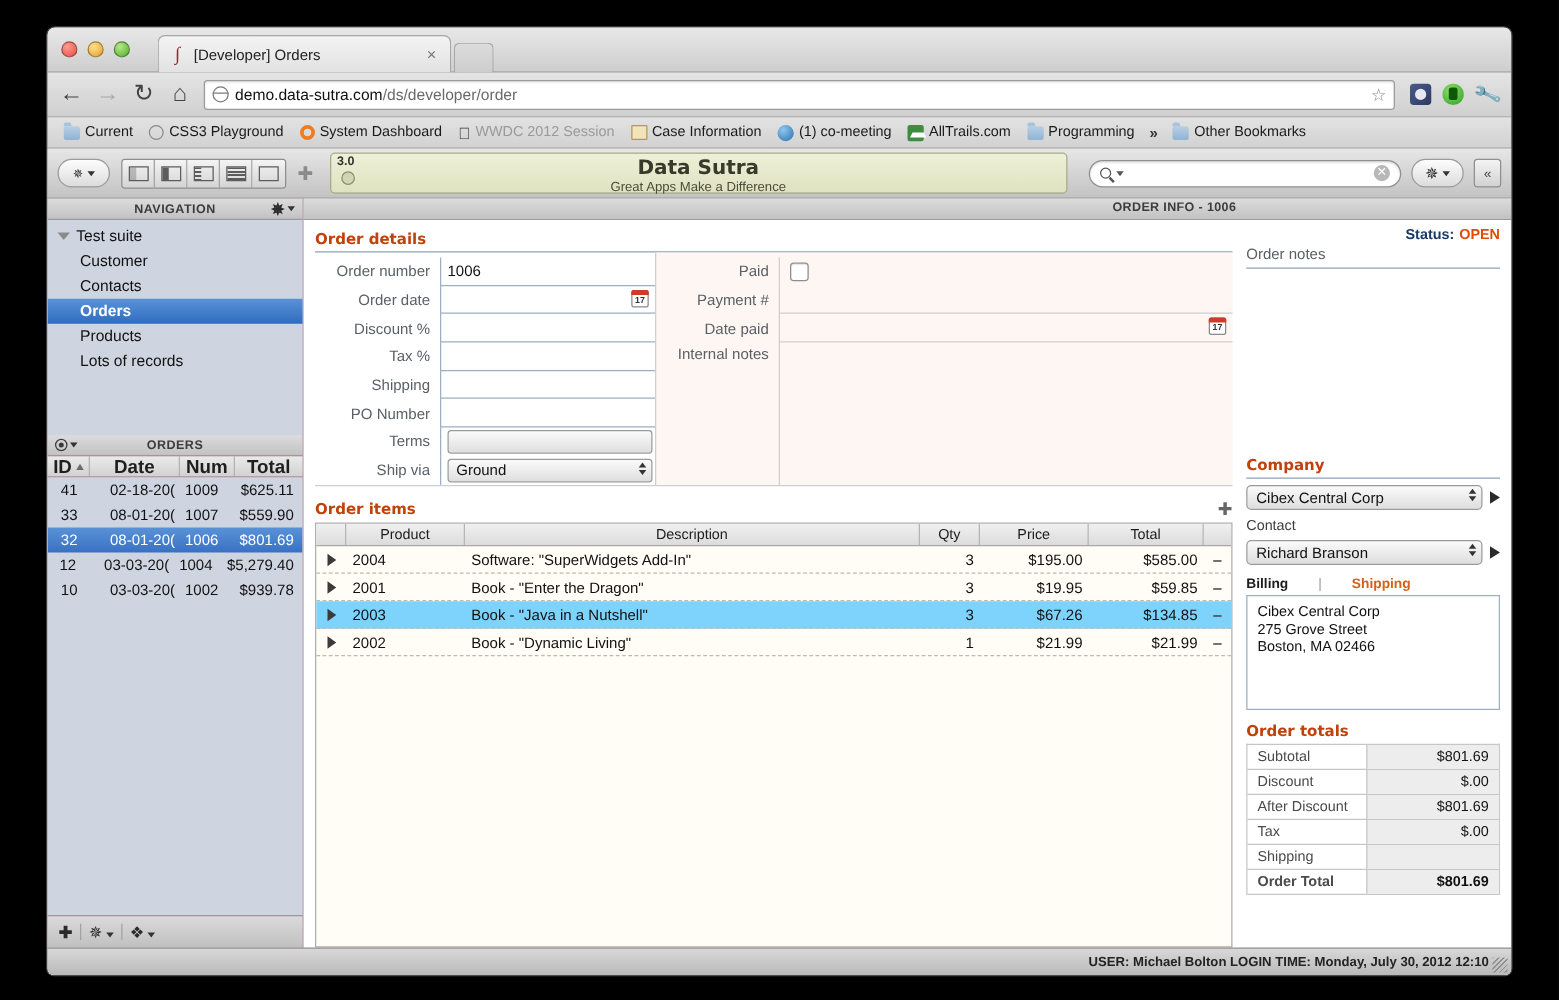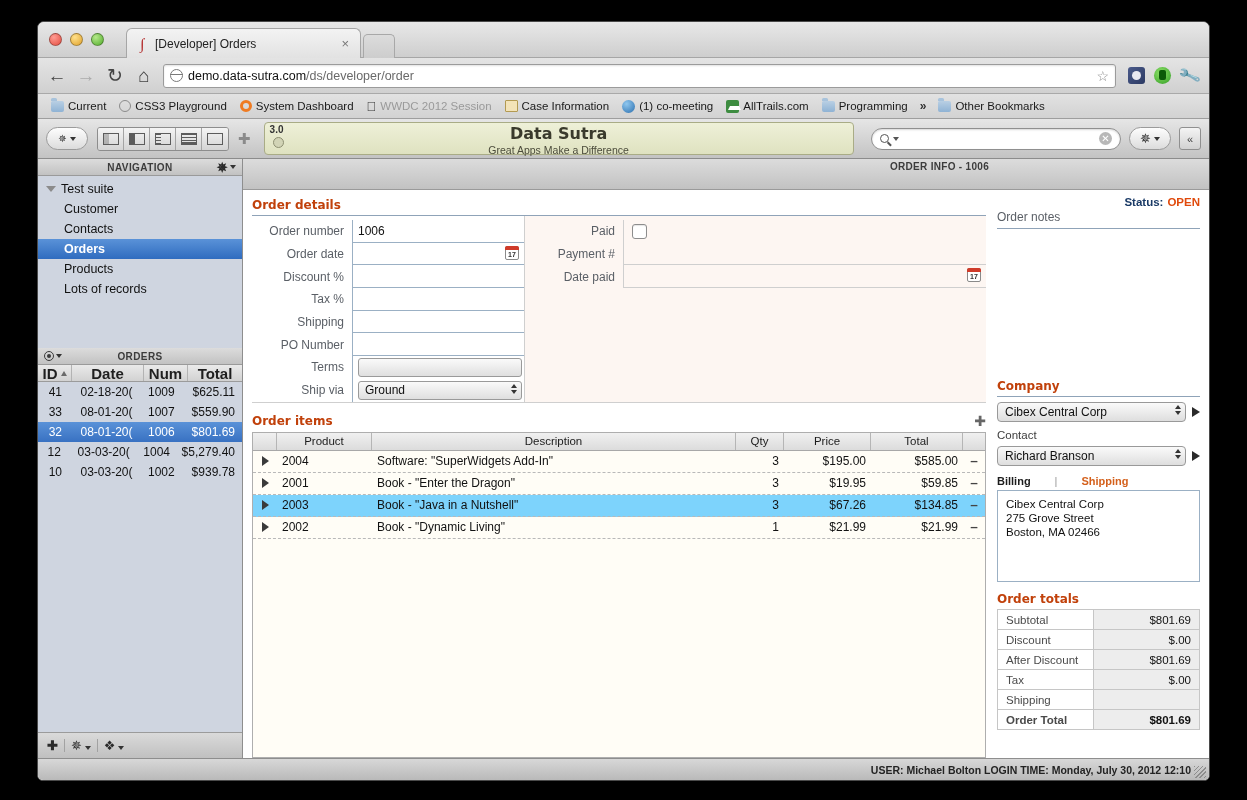--- a/index.html
+++ b/index.html
@@ -192,35 +192,35 @@
     border-bottom:1px solid #9b9b9b; font-size:15px; font-weight:bold; color:#1f1f1f; }
   .lh { display:flex;align-items:center;justify-content:center; border-right:1px solid #b3b3b3; position:relative;}
   .lh:last-child{border-right:none;}
   .sort-arrow { width:0;height:0;border-left:3.5px solid transparent;border-right:3.5px solid transparent;
                 border-bottom:5px solid #6a6a6a; margin-left:3px; }
   .rec-list { flex:1; background:#cfd5e0; overflow:hidden; }
   .rec-row { display:flex; height:20px; font-size:12px; color:#111; align-items:center; }
   .rec-row.sel { background: linear-gradient(to bottom,#5a92d8,#3871c2); color:#fff; }
   .rc { padding: 0 4px; }
   .rc.id { width:28px; text-align:right; }
-  .rc.date { width:78px; text-align:center; padding-left:7px; }
+  .rc.date { width:78px; text-align:right; padding-left:7px; }
   .rc.num { width:40px; text-align:left; }
   .rc.total { flex:1; text-align:right; padding-right:7px; }
 
   .sidebar-foot {
     height:26px; background:linear-gradient(to bottom,#dadada,#c0c0c0);
     border-top:1px solid #9b9b9b; display:flex;align-items:center;gap:6px;padding-left:9px;
     font-size:13px; color:#2b2b2b;
   }
   .foot-div { width:1px; height:13px; background:#a2a2a2; }
 
   
   .main { flex:1; display:flex; flex-direction:column; background:#fff; }
   .main-hdr {
-    height:31px; background:linear-gradient(to bottom,#dcdcdc,#c2c2c2);
+    height:17px; background:linear-gradient(to bottom,#dcdcdc,#c2c2c2);
     border-bottom:1px solid #9a9a9a; position:relative;
   }
   .main-hdr span { position:absolute; right:220px; top:2px; font-size:10px; font-weight:bold;
                    color:#3c3c3c; letter-spacing:.3px; }
 
   .content { flex:1; display:flex; background:#fff; padding: 8px 9px 0 9px; gap:0; position:relative; }
   .col-left { flex:1; display:flex; flex-direction:column; min-width:0; }
   .col-right { width:214px; padding-left:11px; display:flex; flex-direction:column; }
 
   .section-title { font-size:12px; font-weight:bold; color:#c1410b; font-family:"DejaVu Sans",sans-serif; }
@@ -614,20 +614,24 @@
                   <div class="frow rlabel">
                     <div class="flabel">Payment #</div>
                     <div class="fval" style="border-bottom:1px solid #cfcfcf"></div>
                   </div>
                   <div class="frow rlabel">
                     <div class="flabel">Date paid</div>
                     <div class="fval" style="border-bottom:1px solid #cfcfcf">
                         <span class="cal-ic">17</span>
                       </div>
                   </div>
+                  <div class="frow rlabel" style="height:114px;align-items:flex-start">
+                    <div class="flabel" style="padding-top:2px">Internal notes</div>
+                    <div class="fval noline" style="border-left:1px solid #cfcfcf;align-items:flex-start"></div>
+                  </div>
                 </div>
               </div>
 
               <div class="items-head">
                 <div class="section-title">Order items</div>
                 <div class="items-plus">✚</div>
               </div>
 
               <div class="items-table">
                 <div class="it-hdr">

